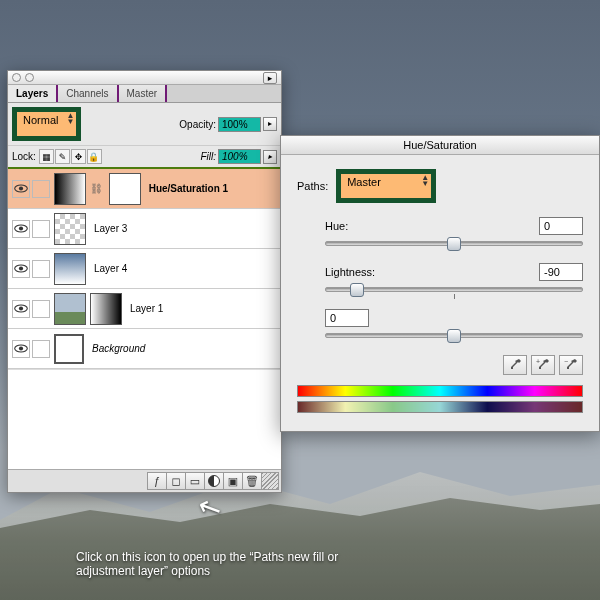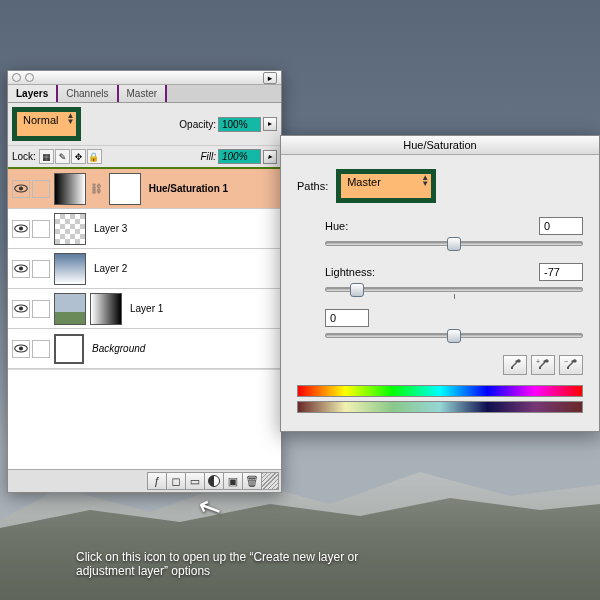--- a/index.html
+++ b/index.html
@@ -187,21 +187,21 @@
     </div>
     <div class="layer-row">
       <div class="vis">
           <svg class="eye" viewBox="0 0 20 12">
             <ellipse cx="10" cy="6" rx="9" ry="5" fill="none" stroke="#333" stroke-width="1.5"></ellipse>
             <circle cx="10" cy="6" r="3" fill="#333"></circle>
           </svg>
         </div>
       <div class="link-box"></div>
       <div class="thumb grad-blue"></div>
-      <span class="layer-name">Layer 2</span>
+      <span class="layer-name">Layer 4</span>
     </div>
     <div class="layer-row">
       <div class="vis">
           <svg class="eye" viewBox="0 0 20 12">
             <ellipse cx="10" cy="6" rx="9" ry="5" fill="none" stroke="#333" stroke-width="1.5"></ellipse>
             <circle cx="10" cy="6" r="3" fill="#333"></circle>
           </svg>
         </div>
       <div class="link-box"></div>
       <div class="thumbs">
@@ -253,21 +253,21 @@
         <span class="val">0</span>
       </div>
       <div class="slider-track">
         <div class="slider-thumb" style="left:50%"></div>
       </div>
     </div>
 
     <div class="slider-block">
       <div class="slider-label-row">
         <span class="lbl">Lightness:</span>
-        <span class="val">-77</span>
+        <span class="val">-90</span>
       </div>
       <div class="slider-track">
         <div class="tick" style="left:50%"></div>
         <div class="slider-thumb" style="left:12%"></div>
       </div>
     </div>
 
     <div class="slider-block">
       <div class="slider-label-row">
         <span class="val">0</span>
@@ -296,13 +296,13 @@
           </svg>
         </div>
     </div>
 
     <div class="spectrum"></div>
     <div class="spectrum desat"></div>
   </div>
 </div>
 
 <div class="arrow">↖</div>
-<div class="callout">Click on this icon to open up the “Create new layer or adjustment layer” options</div>
+<div class="callout">Click on this icon to open up the “Paths new fill or adjustment layer” options</div>
 
 </body></html>

